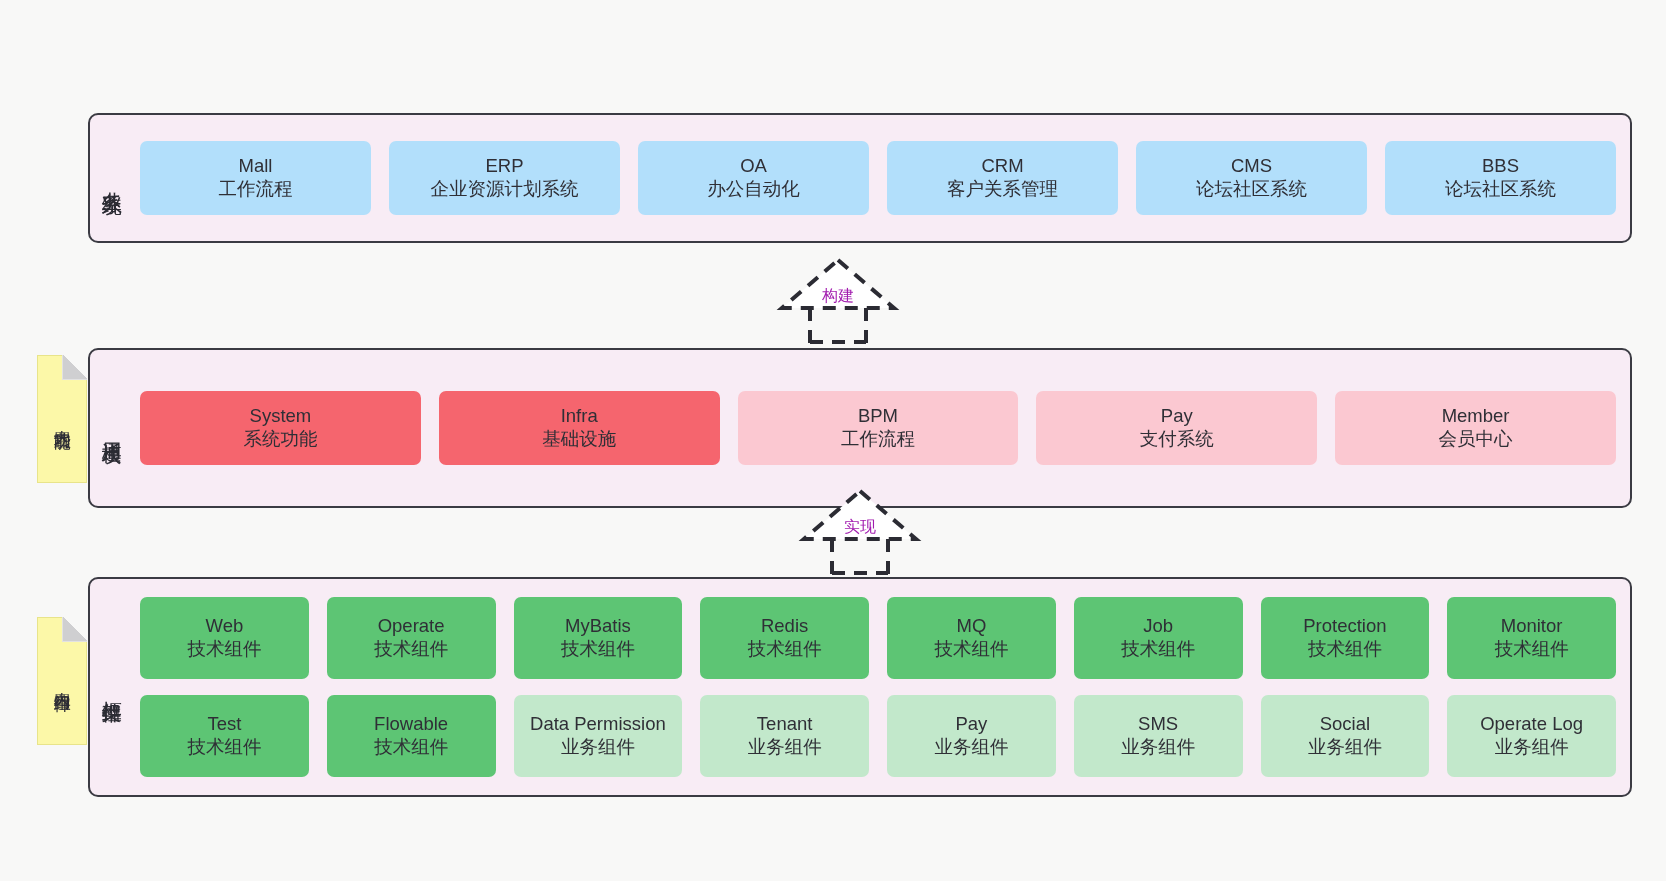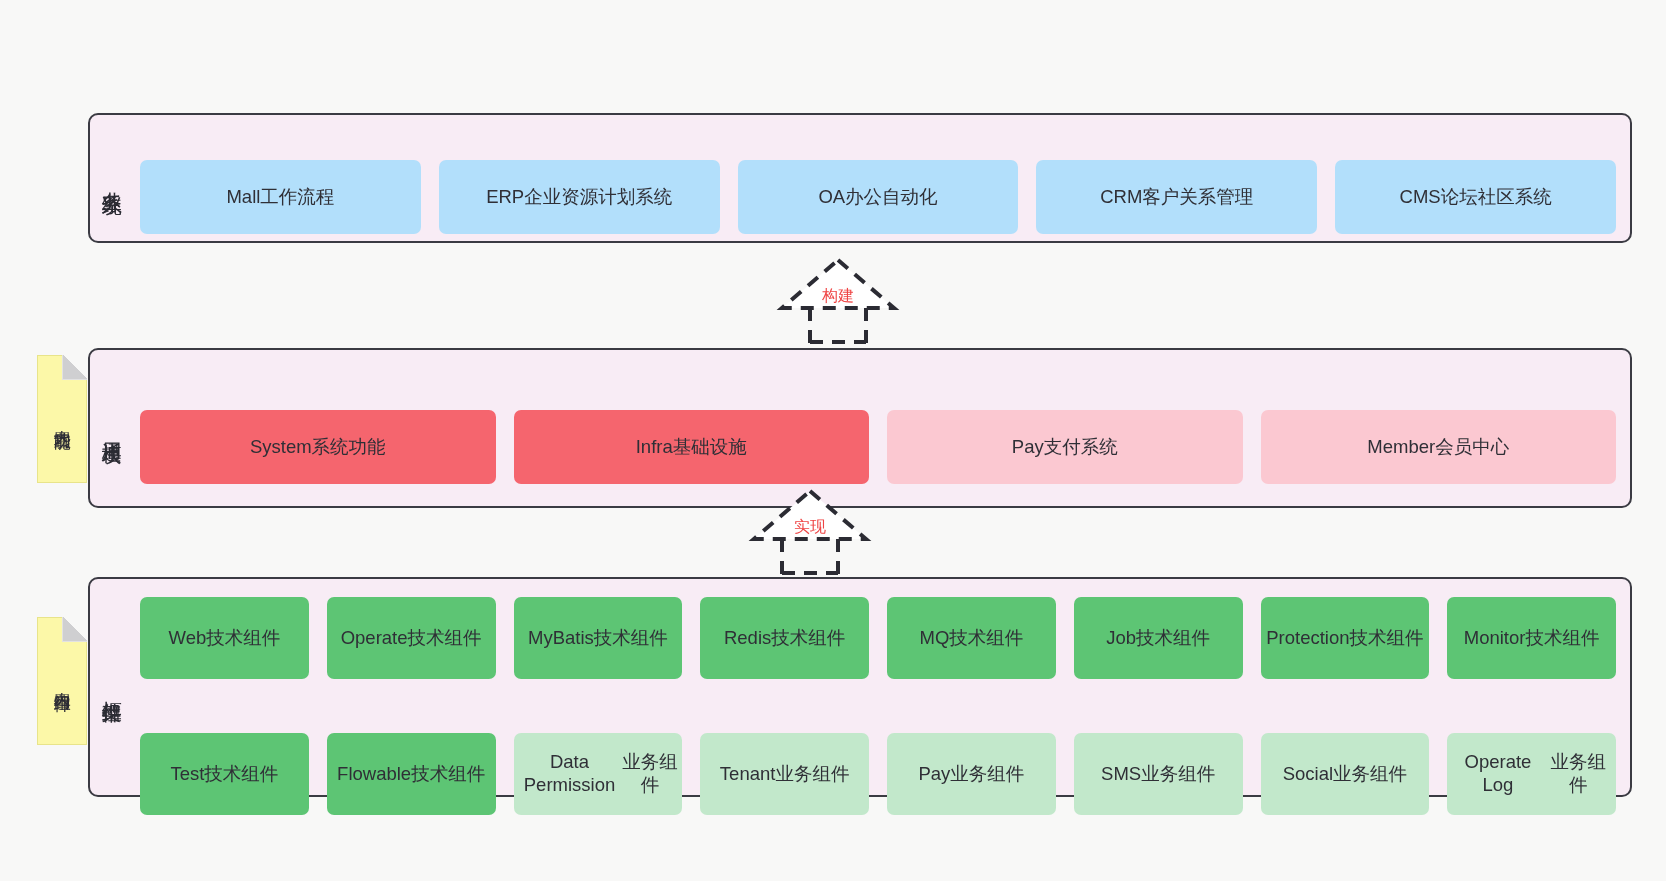--- a/index.html
+++ b/index.html
@@ -50,30 +50,29 @@
   }
   .row {
     display: flex;
     gap: 18px;
     align-items: stretch;
   }
   .cell {
     flex: 1 1 0;
     border-radius: 7px;
     display: flex;
-    flex-direction: row;
+    flex-direction: column;
     align-items: center;
     justify-content: center;
     text-align: center;
     color: #2f2f36;
     font-size: 18.5px;
     line-height: 1.24;
     padding: 18px 4px;
     min-width: 0;
-    margin-top: 38px;
   }
   .cell .ttl { display: block; }
   .cell .sub { display: block; }
 
   
   .c-blue      { background: #b2dffb; }
   .c-red       { background: #f5656e; }
   .c-pinklight { background: #fbc8d1; }
   .c-green     { background: #5dc574; }
   .c-greenpale { background: #c2e8cb; }
@@ -119,27 +118,27 @@
 
   
   .connector { position: absolute; }
   .connector svg { display: block; overflow: visible; }
   .connector .conn-label {
     position: absolute;
     left: 50%;
     transform: translateX(-50%);
     top: 28px;
     font-size: 16px;
-    color: #ef4444;
+    color: #a21caf;
     background: transparent;
     padding: 0 2px;
     white-space: nowrap;
   }
   #connector-build   { left: 758px; top: 258px; width: 160px; height: 86px; }
-  #connector-realize { left: 730px; top: 489px; width: 160px; height: 86px; }
+  #connector-realize { left: 780px; top: 489px; width: 160px; height: 86px; }
 </style>
 </head>
 <body>
 
 <div id="canvas">
 
   <div class="layer" id="layer-business">
     <div class="layer-title">业务系统</div>
     <div class="layer-body">
       <div class="row">
@@ -154,20 +153,24 @@
         <div class="cell c-blue">
           <span class="ttl">OA</span>
           <span class="sub">办公自动化</span>
         </div>
         <div class="cell c-blue">
           <span class="ttl">CRM</span>
           <span class="sub">客户关系管理</span>
         </div>
         <div class="cell c-blue">
           <span class="ttl">CMS</span>
+          <span class="sub">论坛社区系统</span>
+        </div>
+        <div class="cell c-blue">
+          <span class="ttl">BBS</span>
           <span class="sub">论坛社区系统</span>
         </div>
       </div>
     </div>
   </div>
 
   <div class="connector" id="connector-build">
     <svg width="160" height="86" viewBox="0 0 160 86">
       <path d="M80 2 L136 50 L24 50 Z" fill="#ffffff" stroke="#2b2b33" stroke-width="4" stroke-dasharray="13 9" stroke-linejoin="miter"></path>
       <path d="M52 50 L52 86 M108 50 L108 86" stroke="#2b2b33" stroke-width="4" stroke-dasharray="13 9" fill="none"></path>
@@ -183,20 +186,24 @@
       <div class="row">
         <div class="cell c-red">
           <span class="ttl">System</span>
           <span class="sub">系统功能</span>
         </div>
         <div class="cell c-red">
           <span class="ttl">Infra</span>
           <span class="sub">基础设施</span>
         </div>
         <div class="cell c-pinklight">
+          <span class="ttl">BPM</span>
+          <span class="sub">工作流程</span>
+        </div>
+        <div class="cell c-pinklight">
           <span class="ttl">Pay</span>
           <span class="sub">支付系统</span>
         </div>
         <div class="cell c-pinklight">
           <span class="ttl">Member</span>
           <span class="sub">会员中心</span>
         </div>
       </div>
     </div>
   </div>

